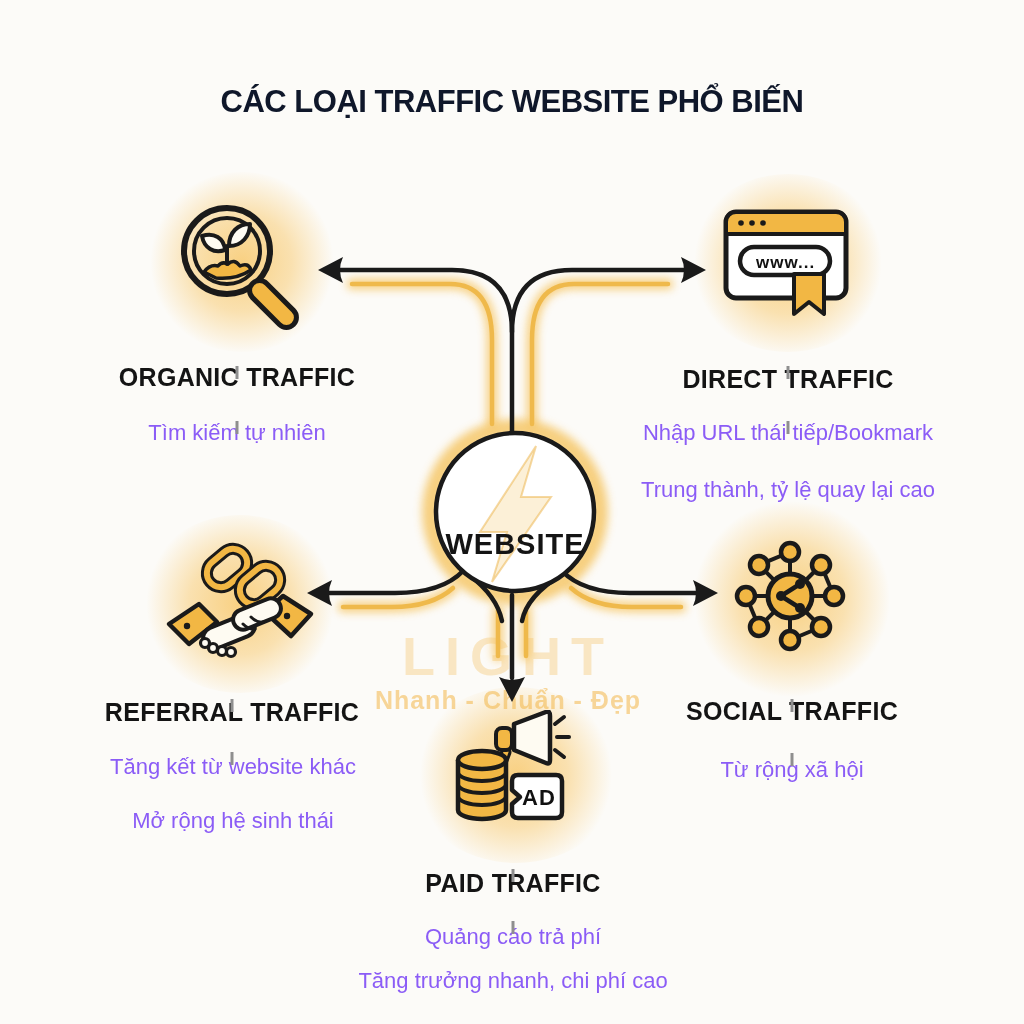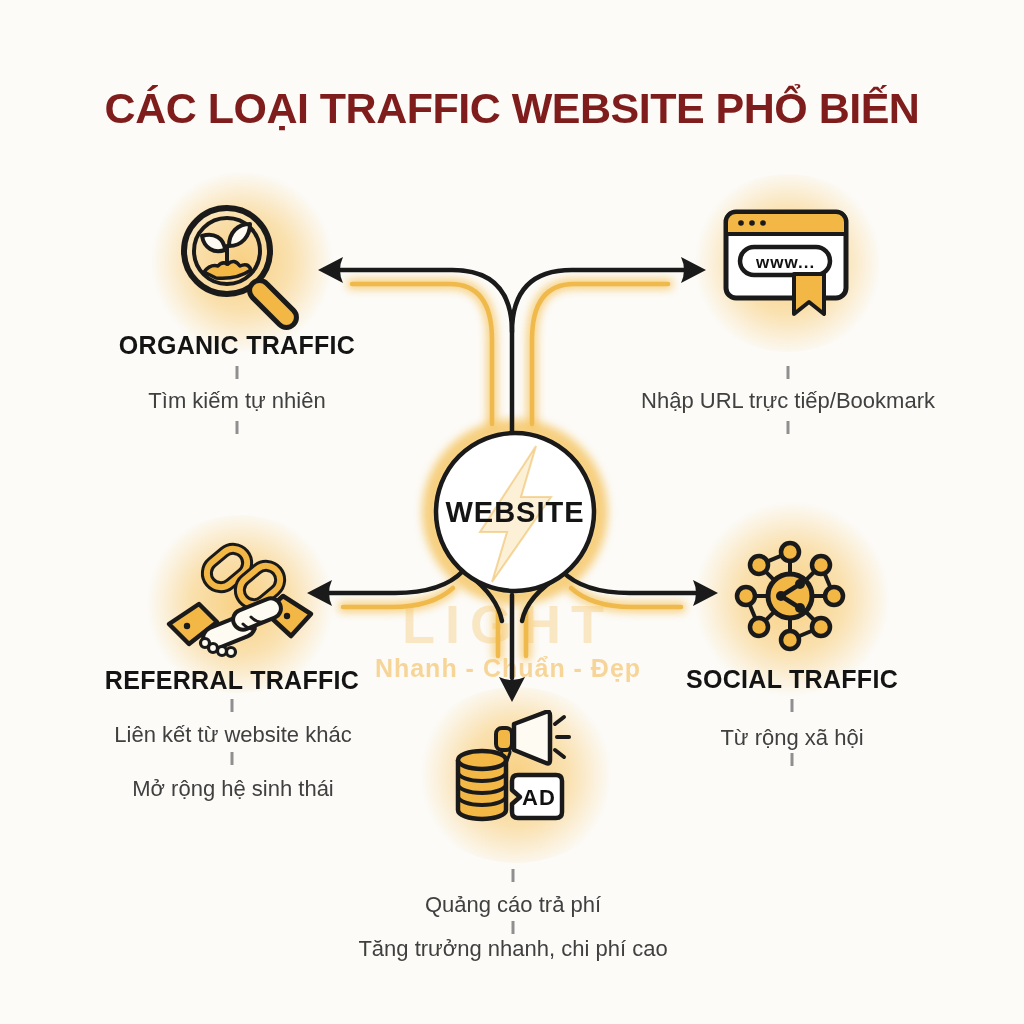--- a/index.html
+++ b/index.html
@@ -1,22 +1,22 @@
 <!DOCTYPE html>
 <html><head>
 <meta charset="utf-8">
 <style>
   html,body{margin:0;padding:0;}
   body{font-family:"Liberation Sans","DejaVu Sans",sans-serif;background:#e8e8e8;}
   .stage{position:relative;width:1024px;height:1024px;background:#FCFBF8;overflow:hidden;margin:0 auto;}
   .abs{position:absolute;}
-  .ctr{transform:translate(-50%,-50%);white-space:nowrap;}
-  .page-title{font-size:43px;font-weight:bold;letter-spacing:-0.5px;color:#7f1d1d;white-space:nowrap;}
+  .ctr{transform:translate(-50%,-50%);white-space:nowrap;margin-top:32px;}
+  .page-title{font-size:31px;font-weight:bold;letter-spacing:-0.5px;color:#0f172a;white-space:nowrap;}
   .sec-title{font-size:25px;font-weight:bold;letter-spacing:.3px;color:#141414;}
-  .sec-desc{font-size:22px;color:#404040;}
+  .sec-desc{font-size:22px;color:#8b5cf6;}
   .tick{width:3px;height:13px;background:#8f8f8f;transform:translateX(-50%);}
   .glow{border-radius:50%;background:radial-gradient(circle,rgba(246,182,58,.62) 0%,rgba(246,182,58,.38) 38%,rgba(246,182,58,0) 70%);transform:translate(-50%,-50%);}
   .wm-brand{font-size:54px;font-weight:bold;letter-spacing:10px;color:rgba(242,183,72,.30);}
   .wm-tag{font-size:25px;font-weight:bold;letter-spacing:1px;color:rgba(242,183,72,.55);}
   .center-label{font-size:29px;font-weight:bold;letter-spacing:1px;color:#141414;}
   svg{display:block;}
   .z0{z-index:0}.z1{z-index:1}.z2{z-index:2}.z3{z-index:3}
 </style>
 </head>
 <body>
@@ -180,33 +180,36 @@
     <text x="70" y="95" font-size="22" font-weight="bold" letter-spacing="1" fill="#111">AD</text>
   </svg>
 
   <div class="abs page-title z3" style="left:512px;top:84px;transform:translateX(-50%);">CÁC LOẠI TRAFFIC WEBSITE PHỔ BIẾN</div>
 
   <div class="abs ctr sec-title z3" style="left:237px;top:345px;">ORGANIC TRAFFIC</div>
   <div class="abs tick z3" style="left:237px;top:366px;"></div>
   <div class="abs ctr sec-desc z3" style="left:237px;top:401px;">Tìm kiếm tự nhiên</div>
   <div class="abs tick z3" style="left:237px;top:421px;"></div>
 
+  <div class="abs ctr sec-title z3" style="left:788px;top:347px;">DIRECT TRAFFIC</div>
   <div class="abs tick z3" style="left:788px;top:366px;"></div>
-  <div class="abs ctr sec-desc z3" style="left:788px;top:401px;">Nhập URL trực tiếp/Bookmark</div>
+  <div class="abs ctr sec-desc z3" style="left:788px;top:401px;">Nhập URL thái tiếp/Bookmark</div>
   <div class="abs tick z3" style="left:788px;top:421px;"></div>
+  <div class="abs ctr sec-desc z3" style="left:788px;top:458px;">Trung thành, tỷ lệ quay lại cao</div>
 
   <div class="abs ctr sec-title z3" style="left:232px;top:680px;">REFERRAL TRAFFIC</div>
   <div class="abs tick z3" style="left:232px;top:699px;"></div>
-  <div class="abs ctr sec-desc z3" style="left:233px;top:735px;">Liên kết từ website khác</div>
+  <div class="abs ctr sec-desc z3" style="left:233px;top:735px;">Tăng kết từ website khác</div>
   <div class="abs tick z3" style="left:232px;top:752px;"></div>
   <div class="abs ctr sec-title z3" style="left:792px;top:679px;">SOCIAL TRAFFIC</div>
 
   <div class="abs ctr sec-desc z3" style="left:233px;top:789px;">Mở rộng hệ sinh thái</div>
   <div class="abs tick z3" style="left:792px;top:699px;"></div>
   <div class="abs ctr sec-desc z3" style="left:792px;top:738px;">Từ rộng xã hội</div>
   <div class="abs tick z3" style="left:792px;top:753px;"></div>
 
+  <div class="abs ctr sec-title z3" style="left:513px;top:851px;">PAID TRAFFIC</div>
   <div class="abs tick z3" style="left:513px;top:869px;"></div>
   <div class="abs ctr sec-desc z3" style="left:513px;top:905px;">Quảng cáo trả phí</div>
   <div class="abs tick z3" style="left:513px;top:921px;"></div>
   <div class="abs ctr sec-desc z3" style="left:513px;top:949px;">Tăng trưởng nhanh, chi phí cao</div>
 
 </div>
 
 </body></html>

